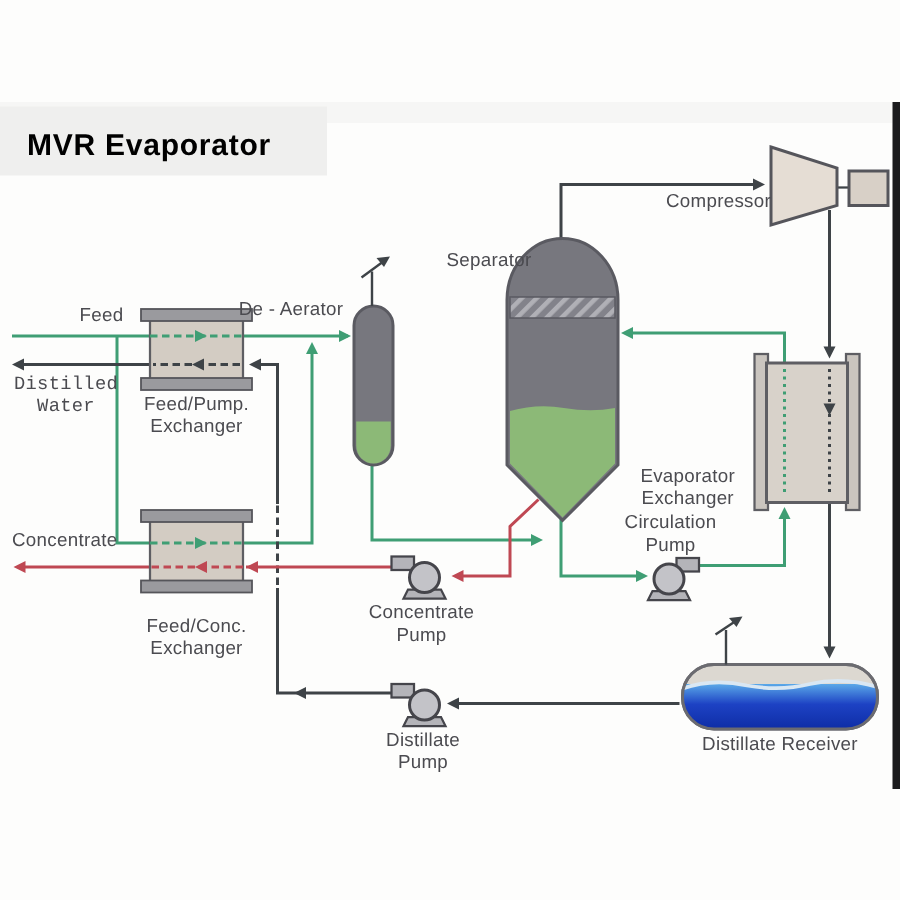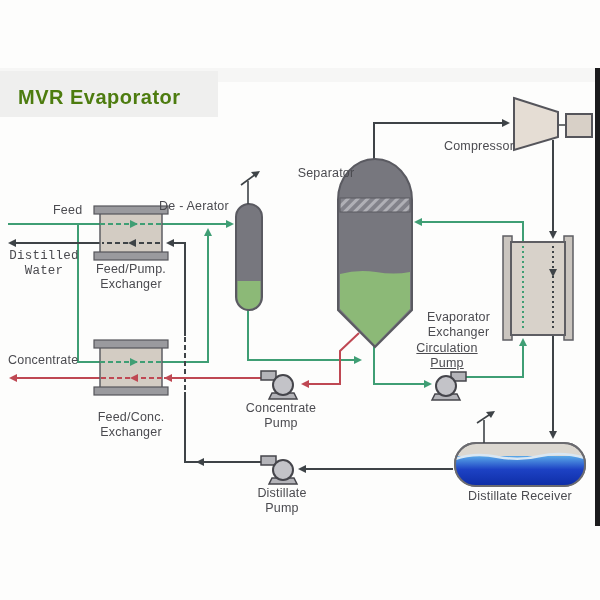--- a/index.html
+++ b/index.html
@@ -2,21 +2,21 @@
 <html style="--process_green: #3f9e74; --process_dark: #3e4347; --process_red: #bf4853; --vessel_gray: #77777e; --liquid_green: #8cb977; --liquid_blue: #1535b5; --exchanger_tan: #d3ccc3; --label_text: #4b4b50;"><head>
 <meta charset="utf-8">
 <style>
   html,body{margin:0;padding:0;background:#ffffff;}
   .frame{position:relative;width:600px;height:600px;background:#fdfdfc;overflow:hidden;
          font-family:"Liberation Sans",sans-serif;}
   .top-band{position:absolute;left:0;top:68px;width:595px;height:14px;background:#f6f6f5;}
   .title-chip{position:absolute;left:0;top:71px;width:218px;height:46px;background:#efefee;}
   .right-strip{position:absolute;left:595px;top:68px;width:5px;height:458px;background:#1b1b1d;}
   .page-title{position:absolute;left:18px;top:86px;font-size:20px;font-weight:600;
-              letter-spacing:.5px;color:#4d7c0f;}
+              letter-spacing:.5px;color:#000000;}
   svg.diagram{position:absolute;left:0;top:0;}
   .lbl{position:absolute;font-size:12.5px;line-height:1.22;color:var(--label_text,#4b4b50);
        white-space:pre-line;letter-spacing:.2px;}
   .c{text-align:center;}
   
   .sg{stroke:var(--process_green);stroke-width:2;fill:none;}
   .sgd{stroke:var(--process_green);stroke-width:2;fill:none;stroke-dasharray:5 3;}
   .sgdot{stroke:var(--process_green);stroke-width:2;fill:none;stroke-dasharray:2 3;}
   .sd{stroke:var(--process_dark);stroke-width:2;fill:none;}
   .sdd{stroke:var(--process_dark);stroke-width:2;fill:none;stroke-dasharray:5 3;}
@@ -213,23 +213,23 @@
   <div class="lbl c" style="left:8px;top:249px;width:72px;font-family:Liberation Mono, monospace;">Distilled
 Water</div>
   <div class="lbl" style="left:8px;top:353px;width:92px;">Concentrate</div>
 
   <div class="lbl c" style="left:81px;top:262px;width:100px;">Feed/Pump.
 Exchanger</div>
   <div class="lbl c" style="left:81px;top:410px;width:100px;">Feed/Conc.
 Exchanger</div>
   <div class="lbl c" style="left:148px;top:199px;width:92px;">De - Aerator</div>
   <div class="lbl c" style="left:276px;top:141px;width:100px;margin-top:25px;">Separator</div>
-  <div class="lbl c" style="left:427px;top:139px;width:104px;">Compressor</div>
+  <div class="lbl c" style="left:427px;top:127px;width:104px;">Compressor</div>
   <div class="lbl c" style="left:416px;top:266px;width:85px;margin-top:44px;">Evaporator
 Exchanger</div>
-  <div class="lbl c" style="left:397px;top:341px;width:100px;text-decoration:underline;">Circulation
+  <div class="lbl c" style="left:397px;top:341px;width:100px;">Circulation
 Pump</div>
   <div class="lbl c" style="left:226px;top:401px;width:110px;">Concentrate
 Pump</div>
   <div class="lbl c" style="left:232px;top:486px;width:100px;">Distillate
 Pump</div>
   <div class="lbl c" style="left:450px;top:489px;width:140px;text-align:center;">Distillate Receiver</div>
 </div>
 
 </body></html>

